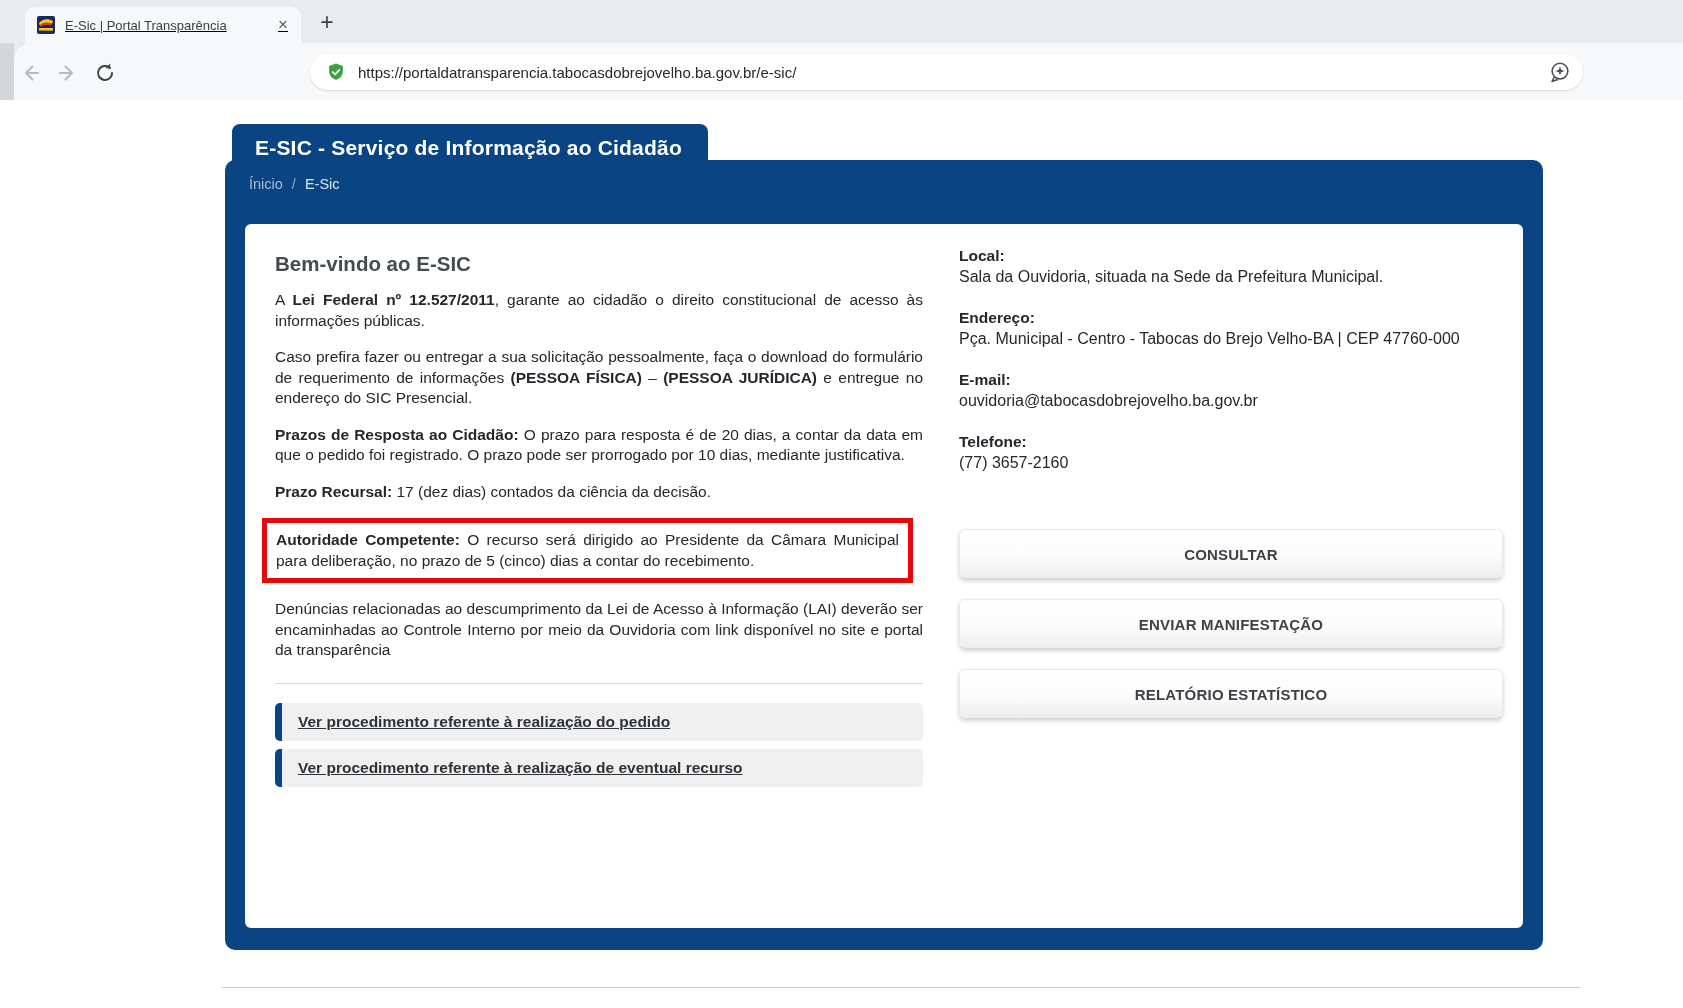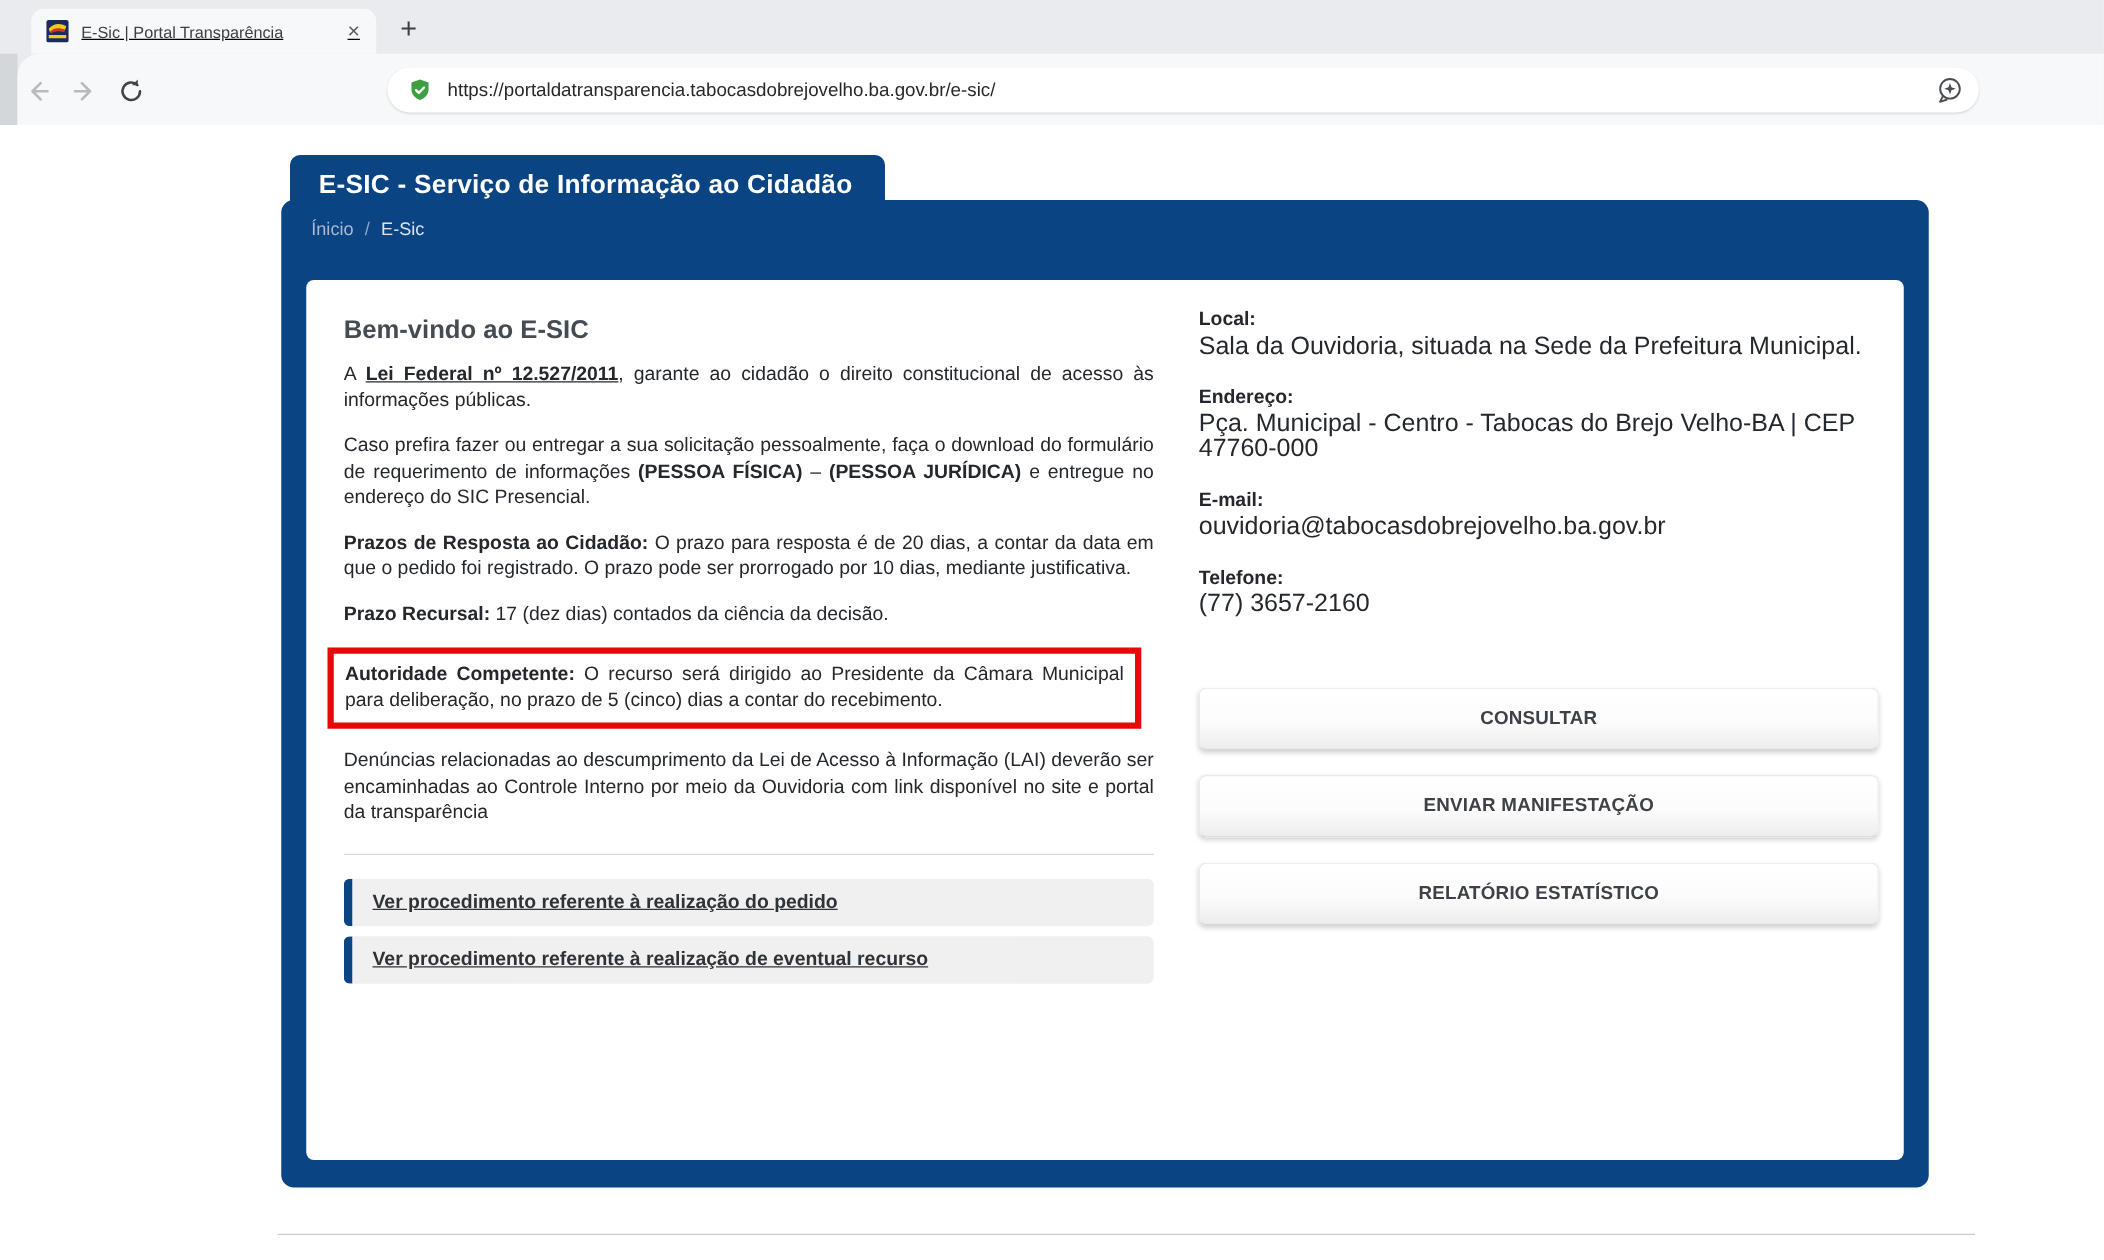--- a/index.html
+++ b/index.html
@@ -42,35 +42,35 @@
   .bc-sep{color:#93a7c2;}
   .bc-cur{color:#dbe4ef;}
   .card{
     position:absolute;left:20px;right:20px;top:64px;bottom:22px;background:#ffffff;border-radius:6px;
     box-sizing:border-box;padding:22px 20px 26px 30px;display:flex;gap:36px;overflow:hidden;
   }
   .col-left{width:648px;flex:none;}
   .col-right{flex:1;min-width:0;}
   h2.sec{margin:6px 0 14px;font-size:20.5px;font-weight:600;color:#454b52;}
   .col-left p{margin:0 0 16px;font-size:15.5px;line-height:20.5px;color:#24282d;text-align:justify;}
-  .law-link{font-weight:bold;text-decoration:underline;color:#24282d;cursor:pointer;}
+  .law-link{font-weight:bold;color:#24282d;cursor:pointer;}
   .b{font-weight:bold;}
   .alert-box{
     border:5px solid #e60909;padding:7px 9px;margin:0 10px 16px -13px;
   }
   .alert-box p{margin:0;}
   hr.sep{border:0;border-top:1px solid #d8d8d8;margin:22px 0 19px;}
   .link-bar{
     background:#f0f0f1;border-left:7px solid #0a4483;border-radius:5px;
     padding:10px 16px;margin-bottom:8px;cursor:pointer;
   }
   .link-bar a{font-size:15.5px;font-weight:bold;text-decoration:underline;color:#2e3338;}
   .fg{margin-bottom:21px;}
   .fg .lbl{font-size:15.5px;line-height:20.5px;font-weight:bold;color:#24282d;}
-  .fg .val{font-size:20px;line-height:20.5px;color:#24282d;}
+  .fg .val{font-size:16px;line-height:20.5px;color:#24282d;}
   .btns{margin-top:56px;}
   .btn{
     height:50px;border-radius:6px;margin-bottom:20px;display:flex;align-items:center;justify-content:center;
     background:linear-gradient(180deg,#ffffff 0%,#fcfcfc 55%,#ededed 100%);
     border:1px solid #e9e9e9;border-bottom-color:#d6d6d6;box-sizing:border-box;
     box-shadow:0 2px 4px rgba(0,0,0,.18);
     font-size:15px;font-weight:bold;color:#3e4247;letter-spacing:.2px;cursor:pointer;
   }
   .bottom-line{position:absolute;left:222px;top:887px;width:1358px;border-top:1px solid #cccccc;}
 </style>

